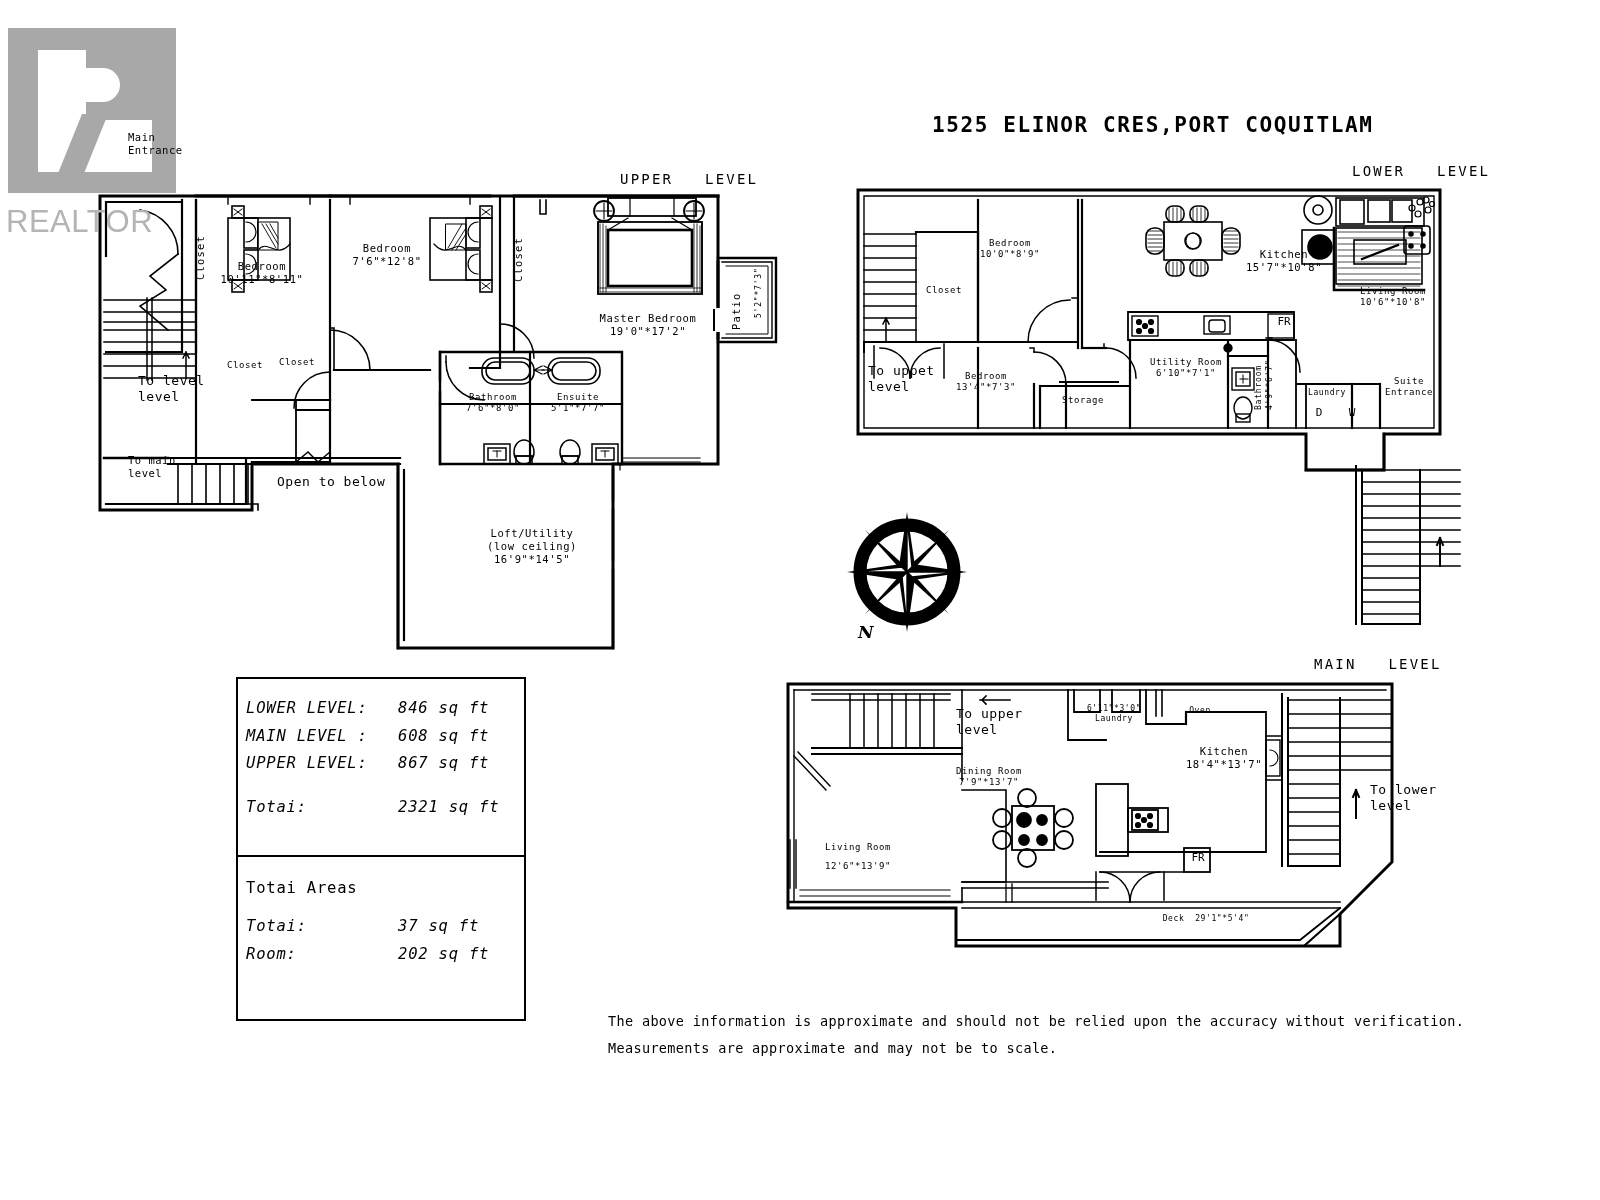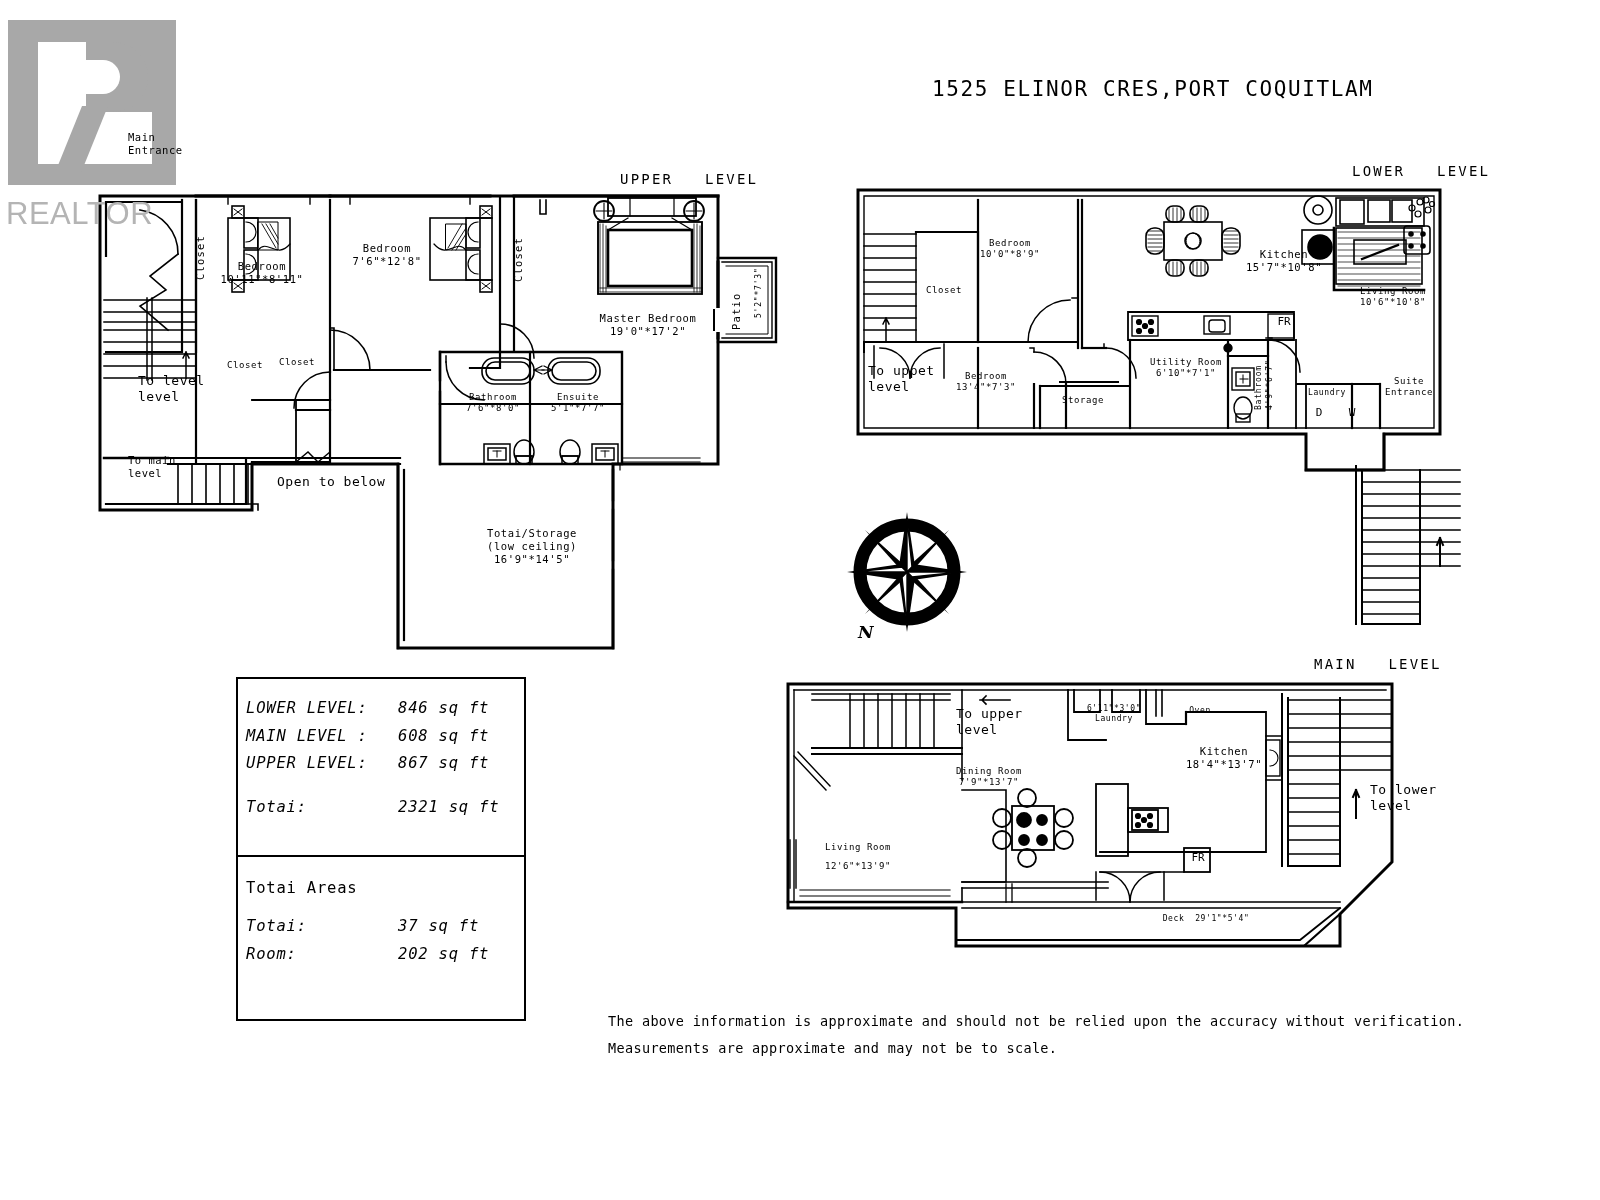--- a/index.html
+++ b/index.html
@@ -29,21 +29,22 @@
   .t {
     position: absolute;
     font-family: "DejaVu Sans Mono", "Liberation Mono", monospace;
     color: #000;
     white-space: pre;
     line-height: 1.25;
   }
   .title {
     font-size: 21px;
     letter-spacing: 1.6px;
-    font-weight: 400;
+    font-weight: 700;
+    margin-top: 36px;
   }
   .level-label {
     font-size: 14px;
     letter-spacing: 2.2px;
   }
   .room {
     font-size: 10.5px;
     letter-spacing: 0.6px;
     text-align: center;
   }
@@ -112,21 +113,21 @@
     top: 1008px;
     font-size: 13.5px;
     letter-spacing: 0.35px;
     line-height: 2.0;
     color: #000;
   }
   
   #realtor-mark {
     position: absolute;
     left: 8px;
-    top: 20px;
+    top: 28px;
     width: 172px;
     height: 225px;
     padding-left: 44px;
   }
   #realtor-mark .box {
     position: absolute;
     left: 0; top: 0;
     width: 168px;
     height: 165px;
     background: #a8a8a8;
@@ -609,21 +610,21 @@
 Entrance</span></div>
 
   <div class="t vert" style="left:194px;top:280px">Closet</div>
   <div class="t vert" style="left:512px;top:282px">Closet</div>
 
   <div class="t room" style="left:206px;top:260px;width:112px"><span>Bedroom</span><br><span>10'11"*8'11"</span></div>
   <div class="t room" style="left:332px;top:242px;width:110px"><span>Bedroom</span><br><span>7'6"*12'8"</span></div>
   <div class="t room" style="left:588px;top:312px;width:120px"><span>Master Bedroom</span><br><span>19'0"*17'2"</span></div>
   <div class="t room sm" style="left:448px;top:392px;width:90px"><span>Bathroom</span><br><span>7'6"*8'0"</span></div>
   <div class="t room sm" style="left:538px;top:392px;width:80px"><span>Ensuite</span><br><span>5'1"*7'7"</span></div>
-  <div class="t room" style="left:450px;top:527px;width:164px"><span>Totai/Storage</span><br><span>(low ceiling)</span><br><span>16'9"*14'5"</span></div>
+  <div class="t room" style="left:450px;top:527px;width:164px"><span>Loft/Utility</span><br><span>(low ceiling)</span><br><span>16'9"*14'5"</span></div>
 
   <div class="t vert" style="left:730px;top:330px"><span>Patio</span></div>
   <div class="t vert xs" style="left:754px;top:318px">5'2"*7'3"</div>
 
   <div class="t room sm" style="left:220px;top:360px;width:50px">Closet</div>
   <div class="t room sm" style="left:272px;top:357px;width:50px">Closet</div>
 
   <div class="t note sm" style="left:138px;top:373px"><span>To level
 level</span></div>
   <div class="t note" style="left:128px;top:454px"><span>To main

